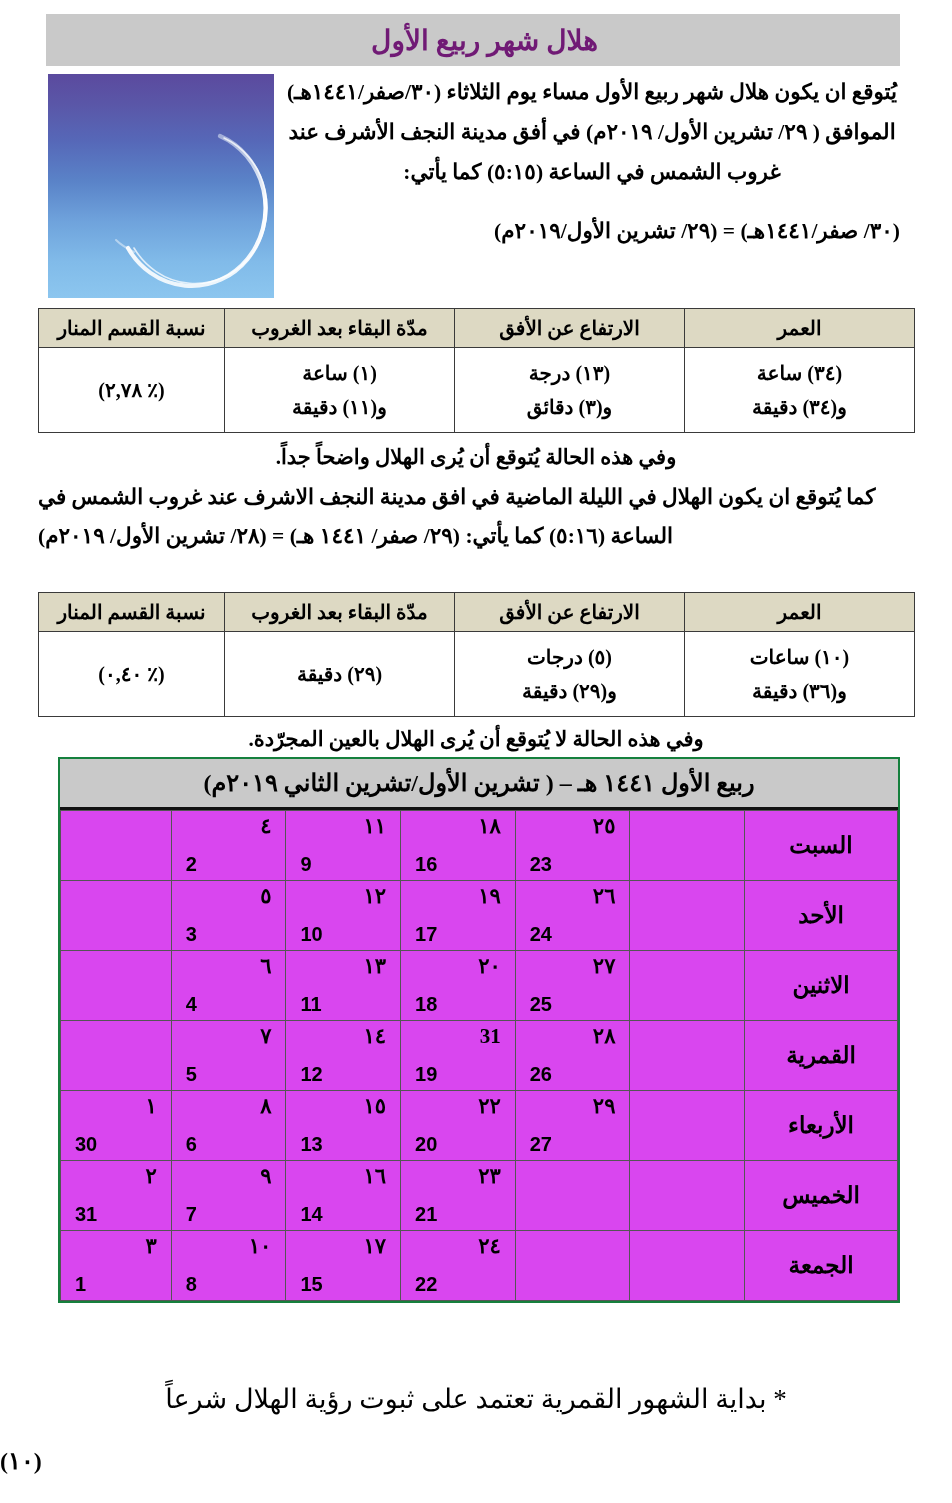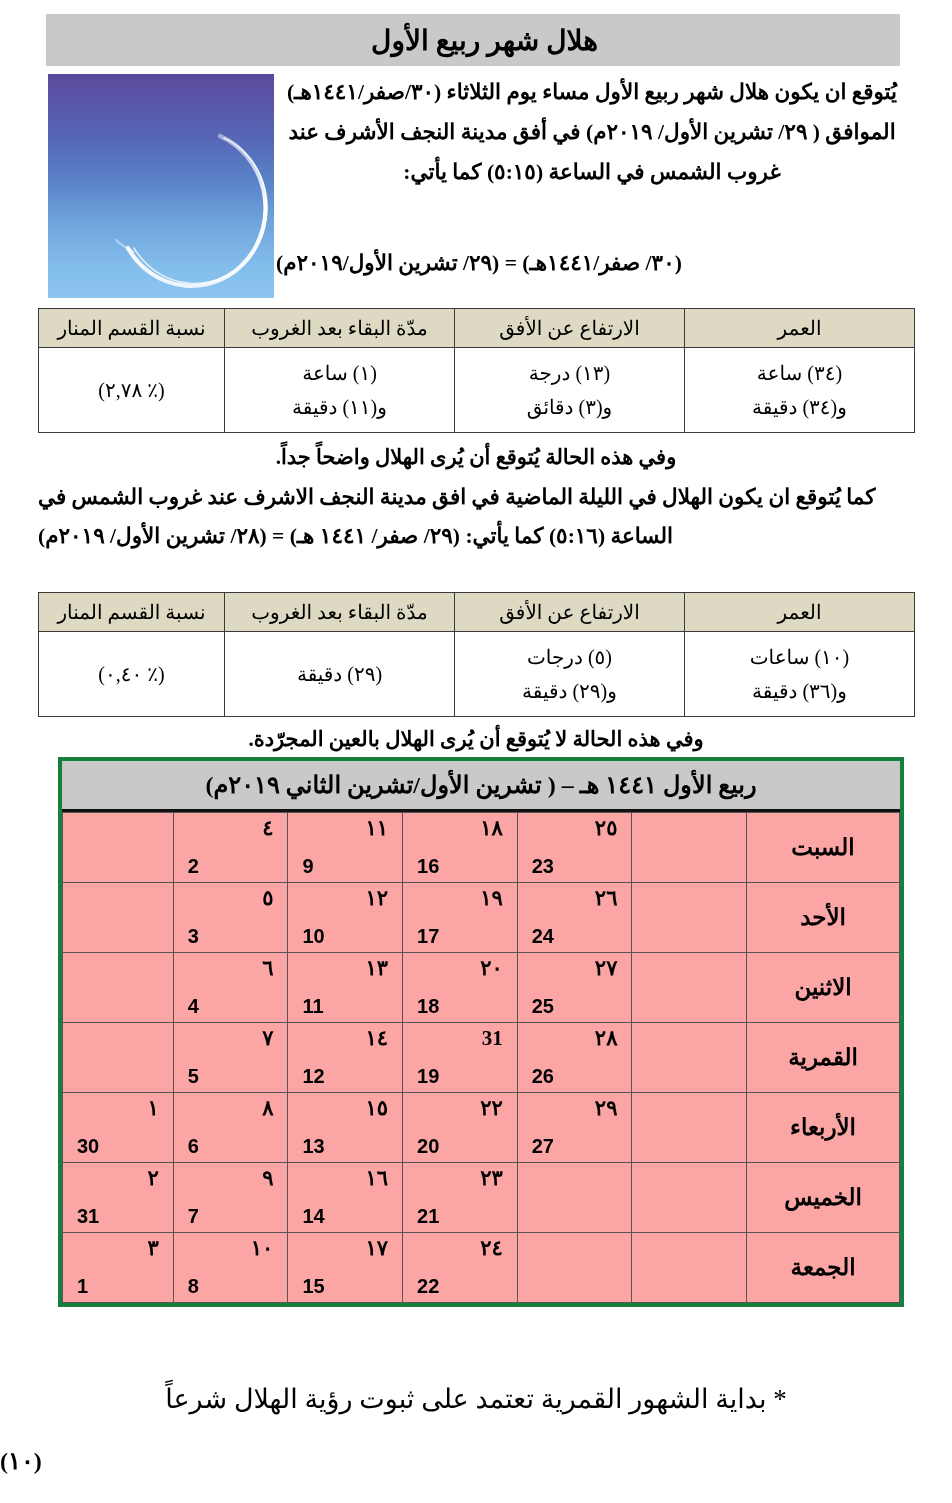--- a/index.html
+++ b/index.html
@@ -25,21 +25,21 @@
     height: 52px;
     background: #c9c9c9;
     display: flex;
     align-items: center;
     justify-content: center;
   }
   .title-bar .title-text {
     font-size: 28px;
     font-weight: bold;
     letter-spacing: 0px;
-    color: #000000;
+    color: #701a75;
     margin-left: 23px;
   }
 
   
   .intro {
     position: absolute;
     left: 46px;
     top: 70px;
     width: 854px;
     height: 228px;
@@ -68,44 +68,43 @@
     top: 2px;
     width: 616px;
     text-align: center;
     font-size: 21.5px;
     font-weight: bold;
     line-height: 40px;
     direction: rtl;
   }
   .intro-eq {
     position: absolute;
-    right: 8px;
+    right: 0;
     top: 148px;
     width: 616px;
-    text-align: left;
+    text-align: right;
     font-size: 21.5px;
     font-weight: bold;
     direction: rtl;
-    margin-top: 32px;
   }
 
   
   .data-table {
     position: absolute;
     border-collapse: collapse;
     direction: rtl;
     table-layout: fixed;
   }
   .data-table th,
   .data-table td {
     border: 1px solid #3a3a3a;
     text-align: center;
     vertical-align: middle;
     font-size: 20px;
-    font-weight: normal;
+    font-weight: bold;
   }
   .data-table th {
     background: #ddd9c3;
     height: 38px;
     padding: 0 4px;
   }
   .data-table td {
     background: #ffffff;
     height: 80px;
     padding: 2px 6px;
@@ -137,22 +136,22 @@
     direction: rtl;
   }
   #caption2 { top: 727px; }
 
   
   .calendar-wrap {
     position: absolute;
     left: 58px;
     top: 757px;
     width: 838px;
-    border: 4px solid #15803d;
-    background: #fca5a5;
+    border: 2px solid #15803d;
+    background: #d946ef;
   }
   .cal-head {
     background: #c9c9c9;
     border-bottom: 3px solid #111;
     height: 48px;
     display: flex;
     align-items: center;
     justify-content: center;
     direction: rtl;
     padding: 0 10px;

